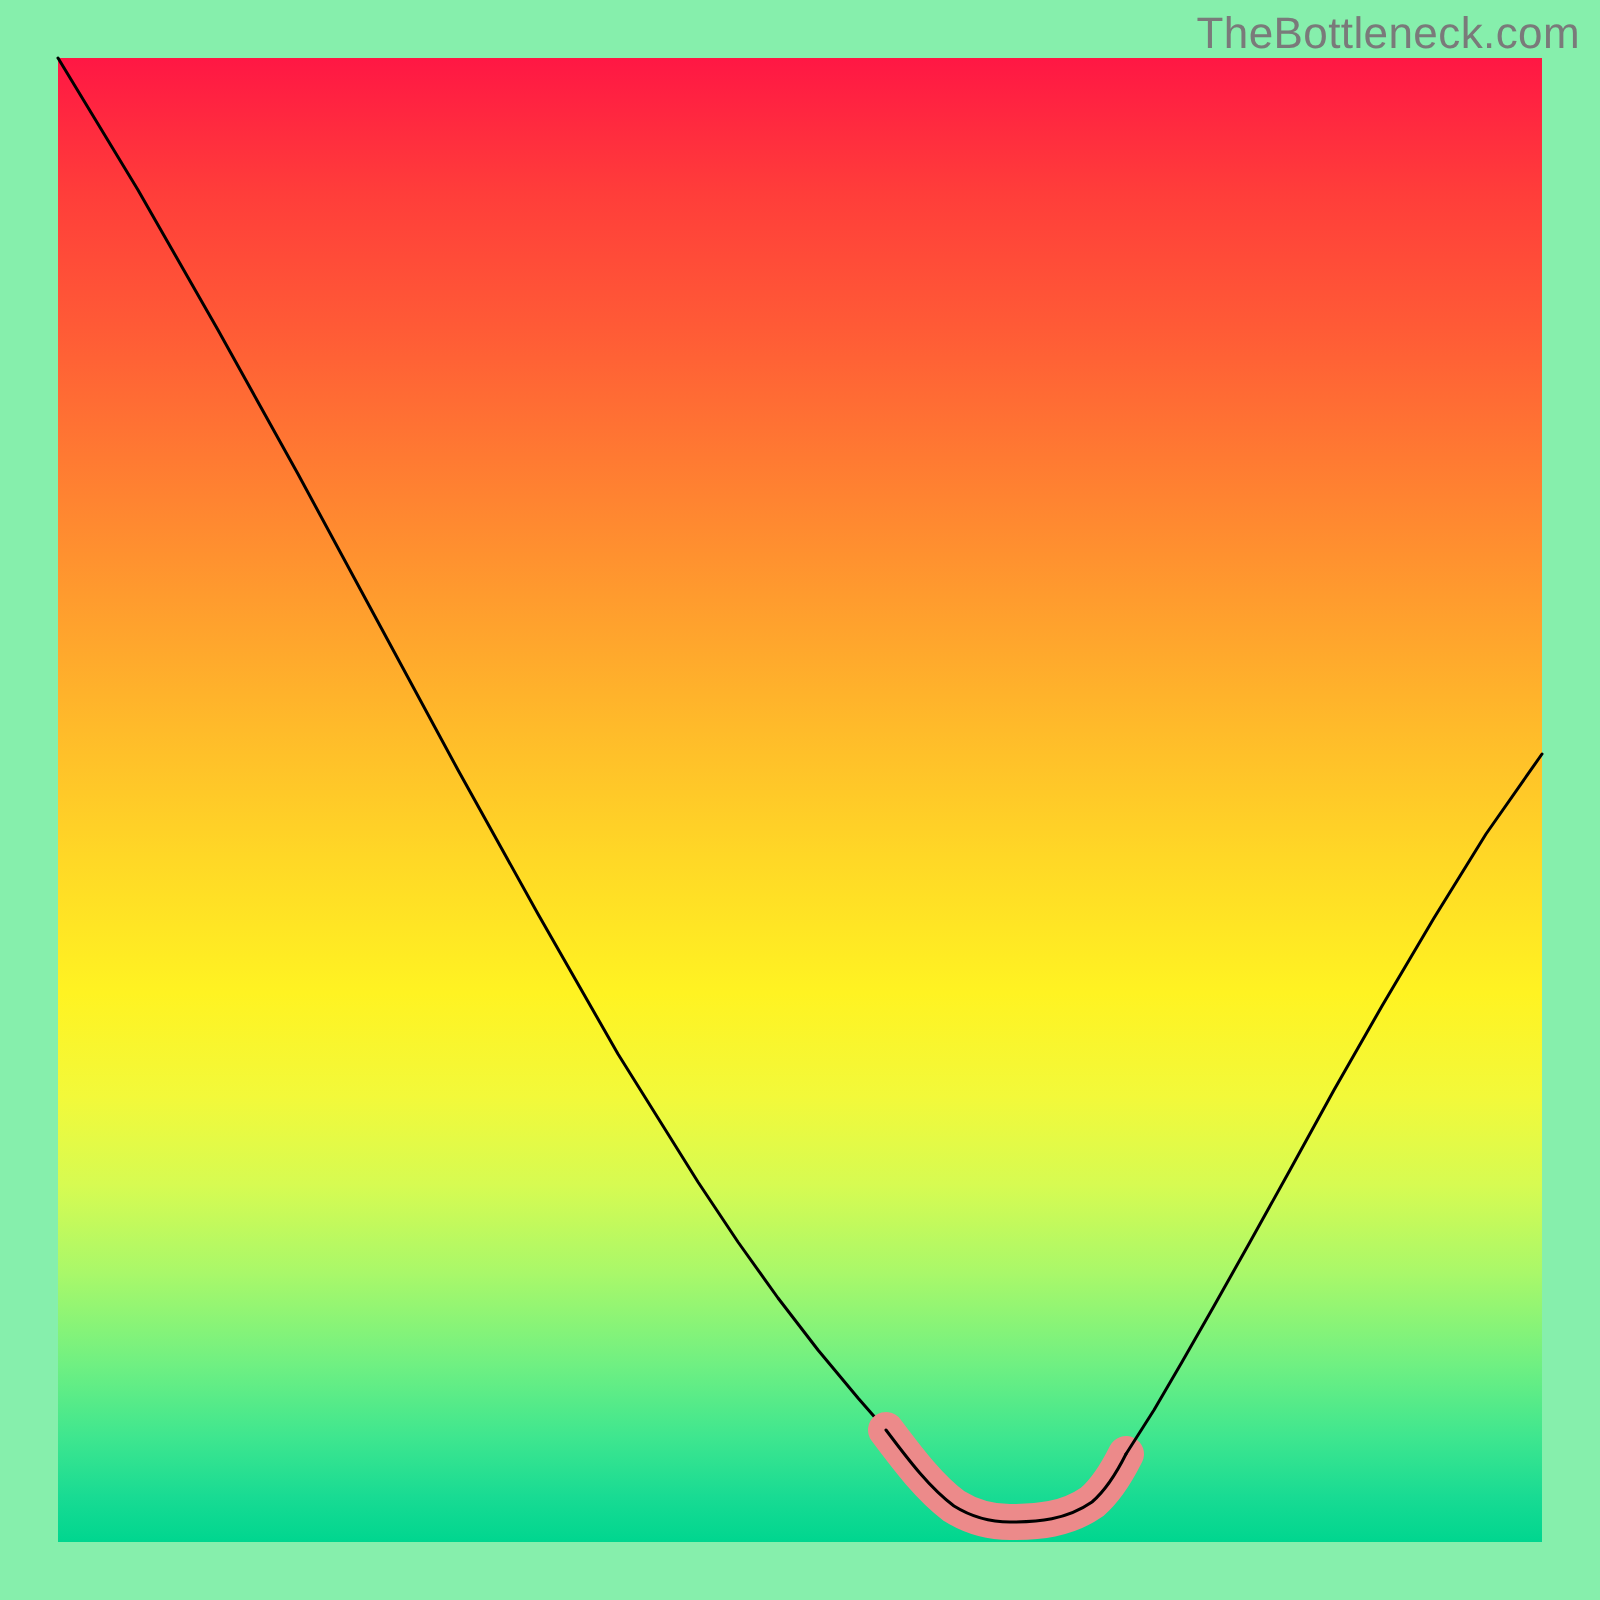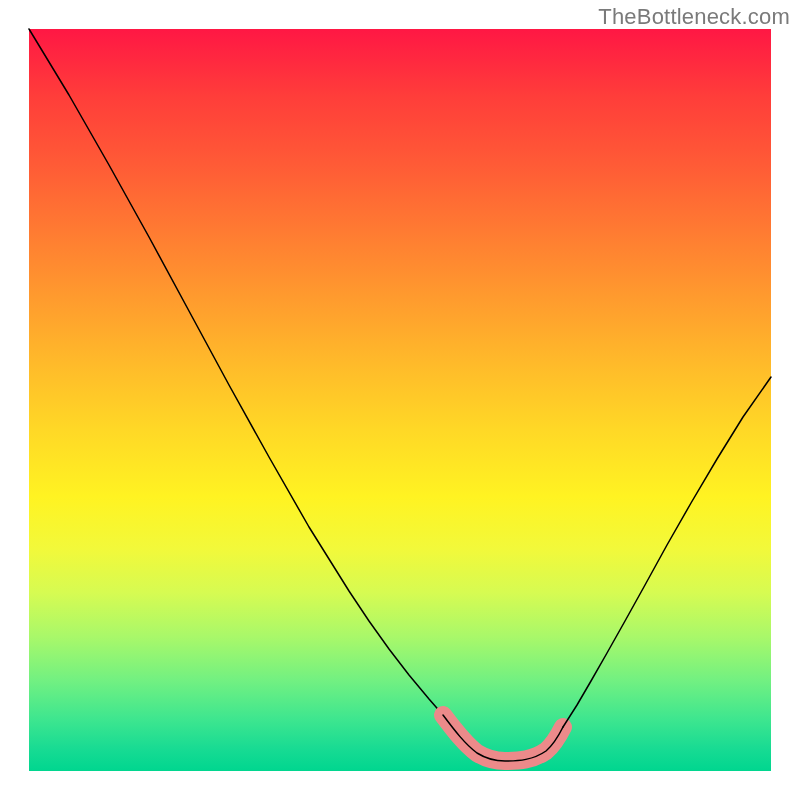--- a/index.html
+++ b/index.html
@@ -8,21 +8,21 @@
     width: 800px;
     height: 800px;
     background: #000;
     overflow: hidden;
     font-family: Arial, Helvetica, sans-serif;
   }
   .frame {
     position: relative;
     width: 800px;
     height: 800px;
-    background: #ffffff;
+    background: #86efac;
   }
   .plot-area {
     position: absolute;
     left: 29px;
     top: 29px;
     width: 742px;
     height: 742px;
     
     background: linear-gradient(
       to bottom,

